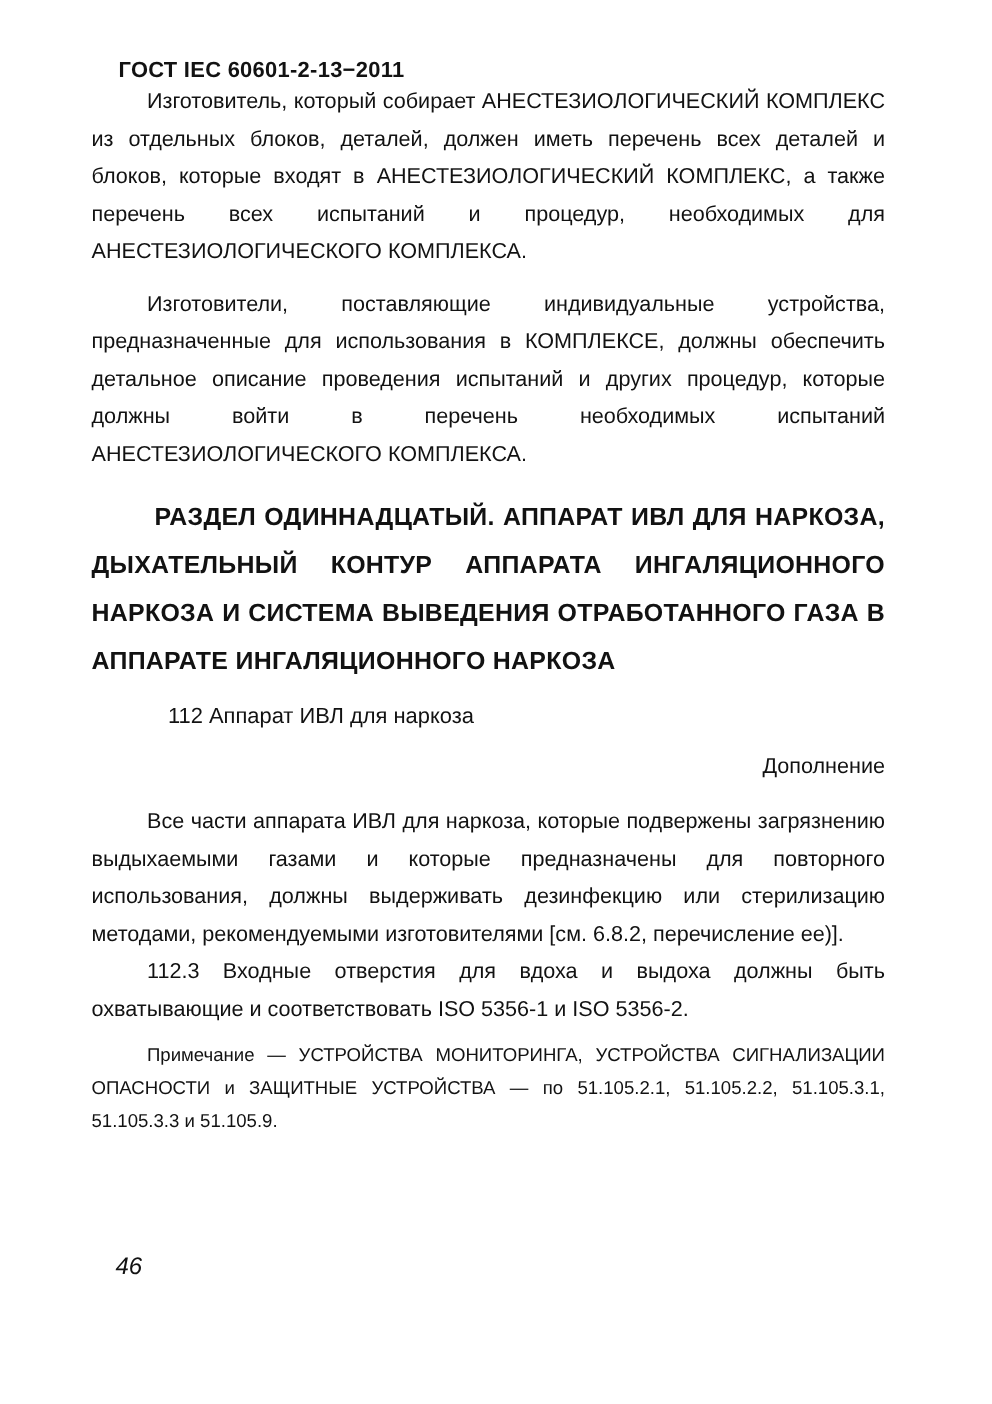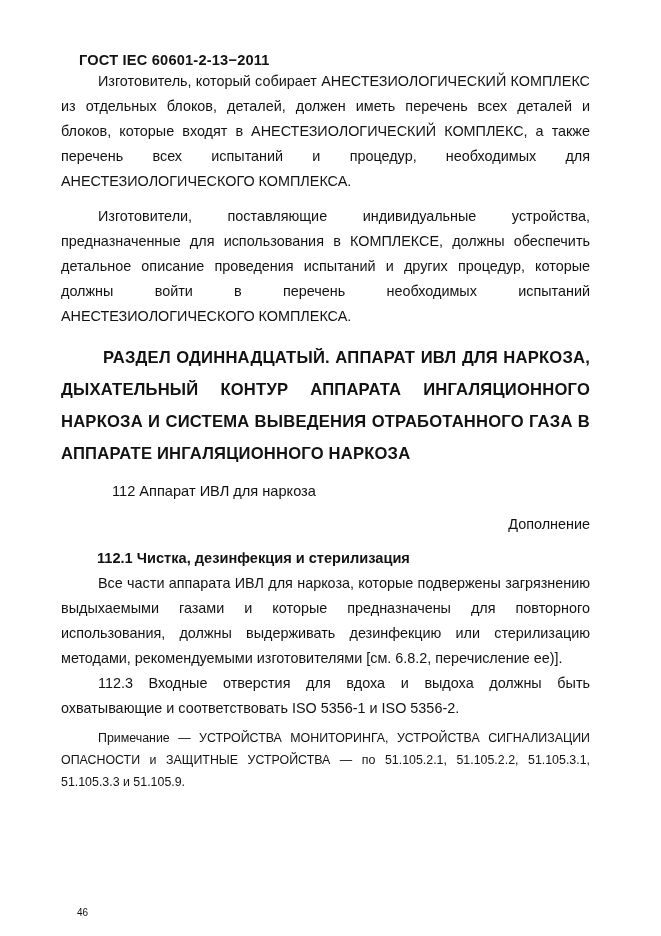--- a/index.html
+++ b/index.html
@@ -8,21 +8,21 @@
     background: #ffffff;
   }
   .page {
     position: relative;
     width: 620px;
     height: 936px;
     box-sizing: border-box;
     background: #ffffff;
     color: #121212;
     font-family: "Liberation Sans", "DejaVu Sans", sans-serif;
-    padding: 51px 30px 0 61px;
+    padding: 38px 30px 0 61px;
     overflow: hidden;
   }
   .doc-header {
     font-weight: 700;
     font-size: 14.6px;
     line-height: 18px;
     margin: 0 0 0 18px;
     letter-spacing: 0.2px;
     white-space: nowrap;
   }
@@ -69,43 +69,43 @@
   .note {
     font-size: 12.4px;
     line-height: 22px;
     text-align: justify;
     text-indent: 37px;
     margin: 6px 0 0 0;
   }
   .page-number {
     position: absolute;
     left: 77px;
-    top: 904px;
-    font-size: 10px;
+    top: 836px;
+    font-size: 16px;
     line-height: 18px;
+    font-style: italic;
   }
 </style>
 </head>
 <body>
 
 <div class="page">
 
   <div class="doc-header">ГОСТ IEC 60601-2-13−2011</div>
 
   <p class="para">Изготовитель, который собирает АНЕСТЕЗИОЛОГИЧЕСКИЙ КОМПЛЕКС из отдельных блоков, деталей, должен иметь перечень всех деталей и блоков, которые входят в АНЕСТЕЗИОЛОГИЧЕСКИЙ КОМПЛЕКС, а также перечень всех испытаний и процедур, необходимых для АНЕСТЕЗИОЛОГИЧЕСКОГО КОМПЛЕКСА.</p>
 
   <p class="para first">Изготовители, поставляющие индивидуальные устройства, предназначенные для использования в КОМПЛЕКСЕ, должны обеспечить детальное описание проведения испытаний и других процедур, которые должны войти в перечень необходимых испытаний АНЕСТЕЗИОЛОГИЧЕСКОГО КОМПЛЕКСА.</p>
 
   <h1 class="section-heading">РАЗДЕЛ ОДИННАДЦАТЫЙ. АППАРАТ ИВЛ ДЛЯ НАРКОЗА, ДЫХАТЕЛЬНЫЙ КОНТУР АППАРАТА ИНГАЛЯЦИОННОГО НАРКОЗА И СИСТЕМА ВЫВЕДЕНИЯ ОТРАБОТАННОГО ГАЗА В АППАРАТЕ ИНГАЛЯЦИОННОГО НАРКОЗА</h1>
 
   <h2 class="clause-heading">112 Аппарат ИВЛ для наркоза</h2>
 
   <p class="supplement">Дополнение</p>
 
-  <h3 class="subclause-heading">112.1 Чистка, дезинфекция и стерилизация</h3>
 
   <p class="para after-heading">Все части аппарата ИВЛ для наркоза, которые подвержены загрязнению выдыхаемыми газами и которые предназначены для повторного использования, должны выдерживать дезинфекцию или стерилизацию методами, рекомендуемыми изготовителями [см. 6.8.2, перечисление ее)].</p>
 
 
   <p class="para">112.3 Входные отверстия для вдоха и выдоха должны быть охватывающие и соответствовать ISO 5356-1 и ISO 5356-2.</p>
 
   <p class="note">Примечание — УСТРОЙСТВА МОНИТОРИНГА, УСТРОЙСТВА СИГНАЛИЗАЦИИ ОПАСНОСТИ и ЗАЩИТНЫЕ УСТРОЙСТВА — по 51.105.2.1, 51.105.2.2, 51.105.3.1, 51.105.3.3 и 51.105.9.</p>
 
   <div class="page-number">46</div>
 

